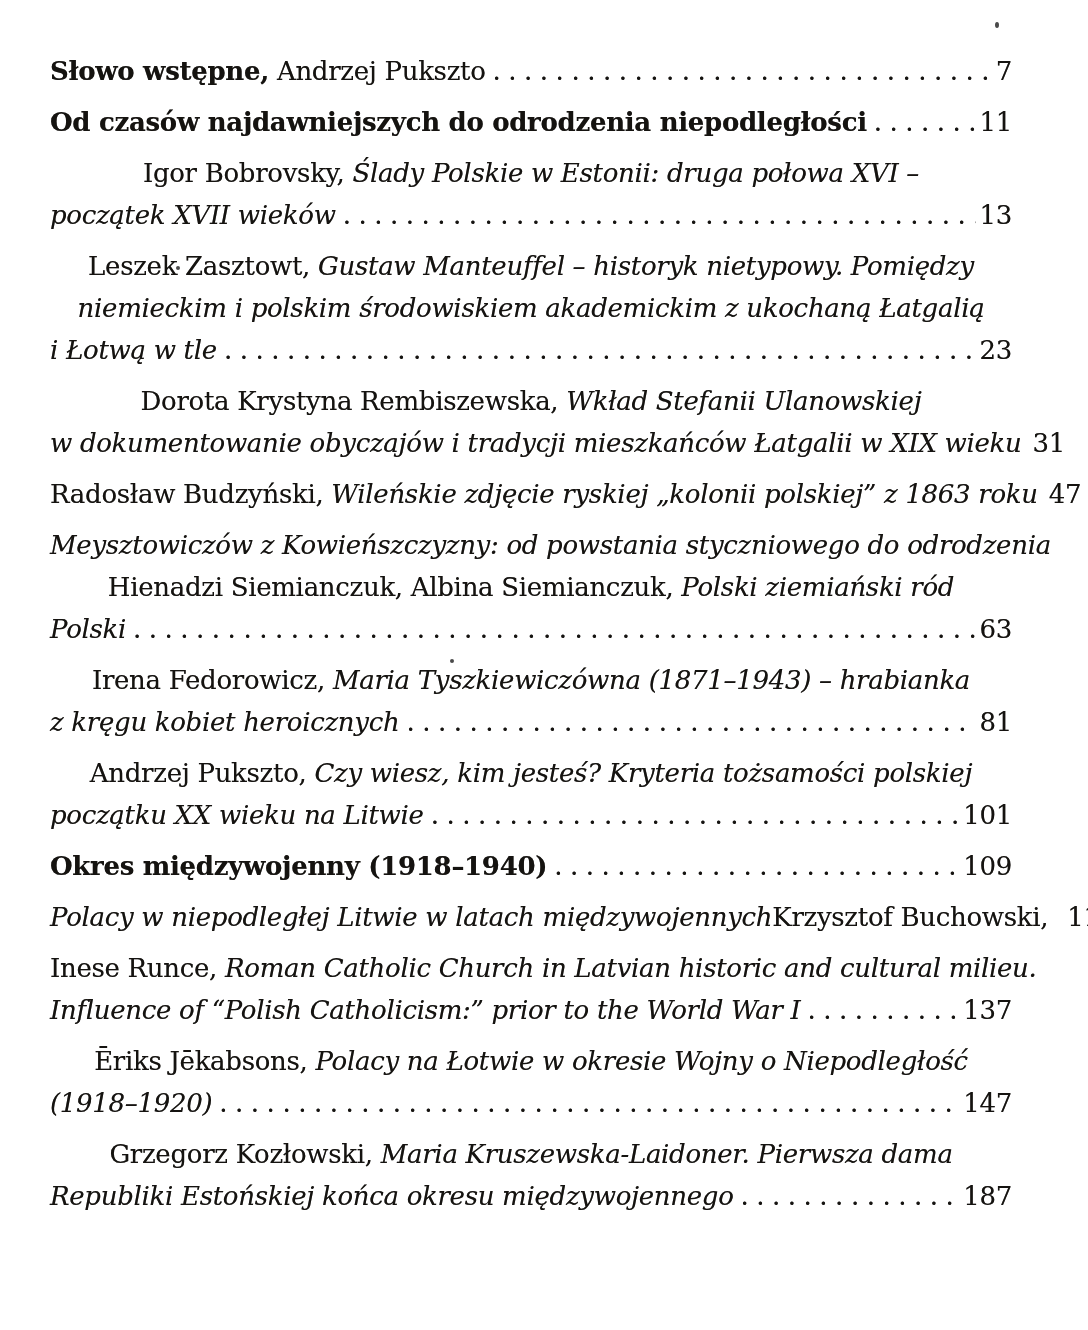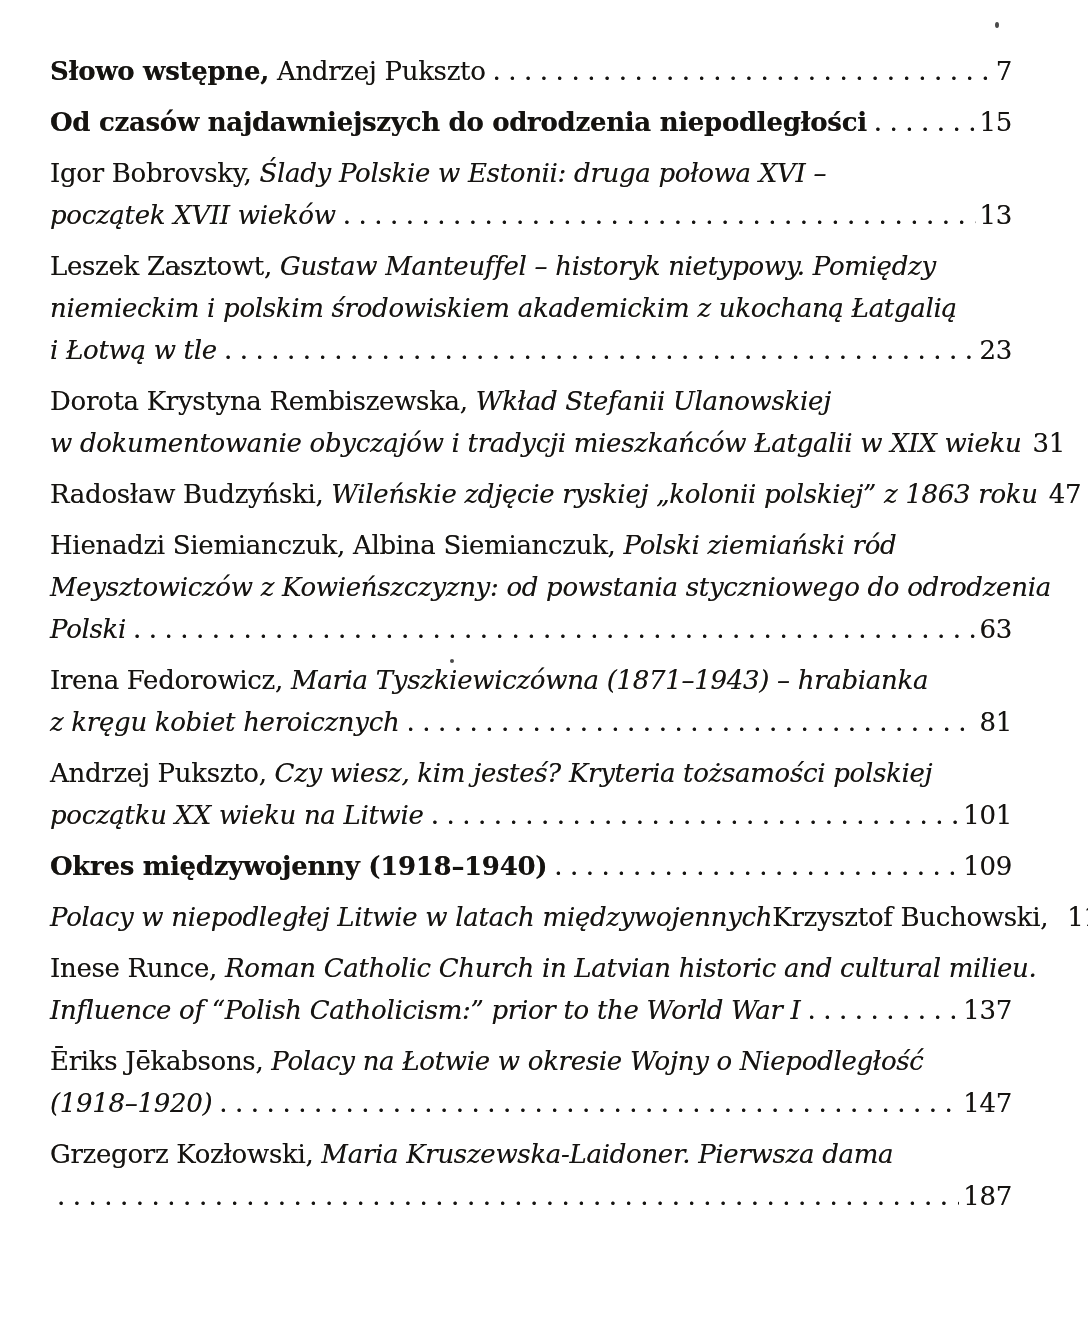--- a/index.html
+++ b/index.html
@@ -14,21 +14,21 @@
   .toc {
     position: absolute;
     left: 50px; top: 50px;
     width: 962px;
     font-size: 26px;
     line-height: 42px;
     letter-spacing: -0.3px;
     text-shadow: 0 0 0.5px rgba(20,18,16,0.55);
   }
   .entry { margin-bottom: 9px; }
-  .line { white-space: nowrap; }
+  .line { white-space: nowrap; text-align: center; }
   .line.last { display: flex; align-items: baseline; }
   .line.last .seg { flex: 0 0 auto; white-space: pre; }
   .seg.b { font-weight: bold; }
   .seg.i { font-style: italic; }
   .leader {
     flex: 1 1 auto;
     min-width: 0;
     overflow: hidden;
     white-space: nowrap;
     letter-spacing: 7.5px;
@@ -53,21 +53,21 @@
         <span class="seg b">Słowo wstępne,</span>
         <span class="seg r"> Andrzej Pukszto</span>
         <span class="leader">..........................................................................................</span>
         <span class="pagenum">7</span>
       </div>
     </div>
     <div class="entry">
       <div class="line last">
         <span class="seg b">Od czasów najdawniejszych do odrodzenia niepodległości</span>
         <span class="leader">..........................................................................................</span>
-        <span class="pagenum">15</span>
+        <span class="pagenum">11</span>
       </div>
     </div>
     <div class="entry">
       <div class="line"><span class="seg r">Igor Bobrovsky, </span><span class="seg i">Ślady Polskie w Estonii: druga połowa XVI –</span></div>
       <div class="line last">
         <span class="seg i">początek XVII wieków</span>
         <span class="leader">..........................................................................................</span>
         <span class="pagenum">13</span>
       </div>
     </div>
@@ -90,22 +90,22 @@
     </div>
     <div class="entry">
       <div class="line last">
         <span class="seg r">Radosław Budzyński, </span>
         <span class="seg i">Wileńskie zdjęcie ryskiej „kolonii polskiej” z 1863 roku</span>
         <span class="leader">..........................................................................................</span>
         <span class="pagenum">47</span>
       </div>
     </div>
     <div class="entry">
+      <div class="line"><span class="seg i">Meysztowiczów z Kowieńszczyzny: od powstania styczniowego do odrodzenia</span></div>
       <div class="line"><span class="seg r">Hienadzi Siemianczuk, Albina Siemianczuk, </span><span class="seg i">Polski ziemiański ród</span></div>
-      <div class="line"><span class="seg i">Meysztowiczów z Kowieńszczyzny: od powstania styczniowego do odrodzenia</span></div>
       <div class="line last">
         <span class="seg i">Polski</span>
         <span class="leader">..........................................................................................</span>
         <span class="pagenum">63</span>
       </div>
     </div>
     <div class="entry">
       <div class="line"><span class="seg r">Irena Fedorowicz, </span><span class="seg i">Maria Tyszkiewiczówna (1871–1943) – hrabianka</span></div>
       <div class="line last">
         <span class="seg i">z kręgu kobiet heroicznych</span>
@@ -148,20 +148,21 @@
       <div class="line"><span class="seg r">Ēriks Jēkabsons, </span><span class="seg i">Polacy na Łotwie w okresie Wojny o Niepodległość</span></div>
       <div class="line last">
         <span class="seg i">(1918–1920)</span>
         <span class="leader">..........................................................................................</span>
         <span class="pagenum">147</span>
       </div>
     </div>
     <div class="entry">
       <div class="line"><span class="seg r">Grzegorz Kozłowski, </span><span class="seg i">Maria Kruszewska-Laidoner. Pierwsza dama</span></div>
       <div class="line last">
+        <span class="seg i">Republiki Estońskiej końca okresu międzywojennego</span>
         <span class="leader">..........................................................................................</span>
         <span class="pagenum">187</span>
       </div>
     </div>
   </div>
 
 <div class="speck" style="left:995px; top:22px; width:4px; height:6px;"></div>
 <div class="speck" style="left:176px; top:266px; width:4px; height:4px;"></div>
 <div class="speck" style="left:450px; top:659px; width:4px; height:4px;"></div>
 

